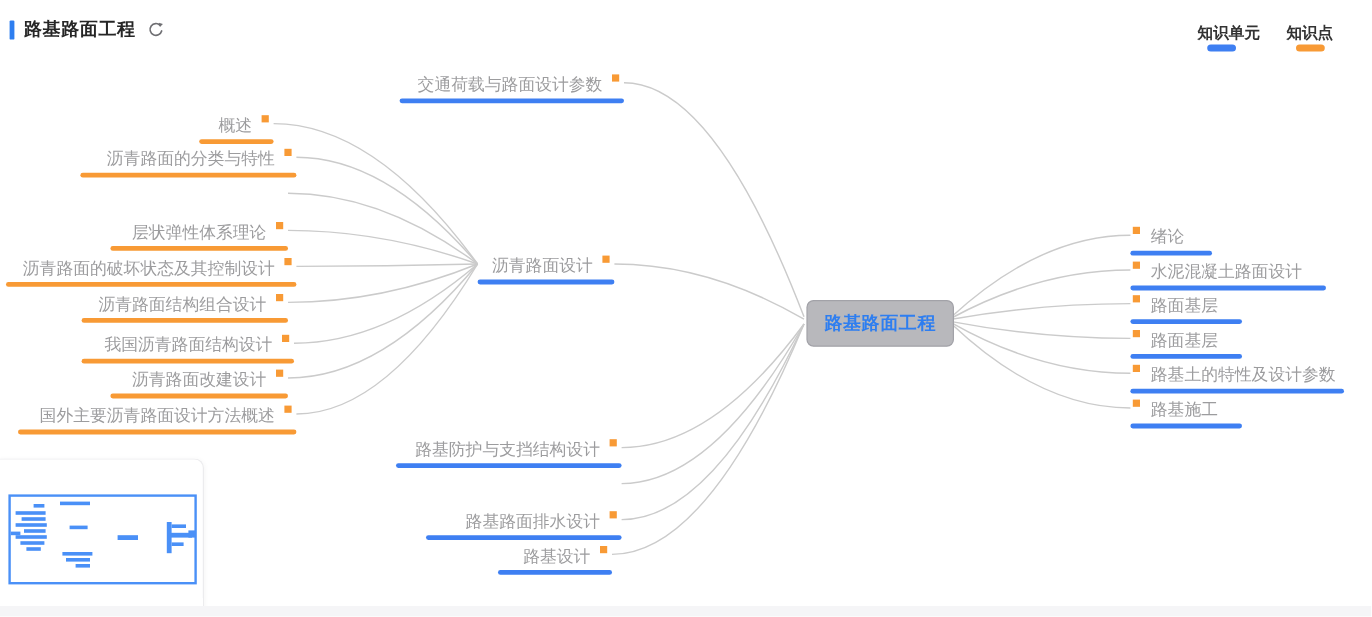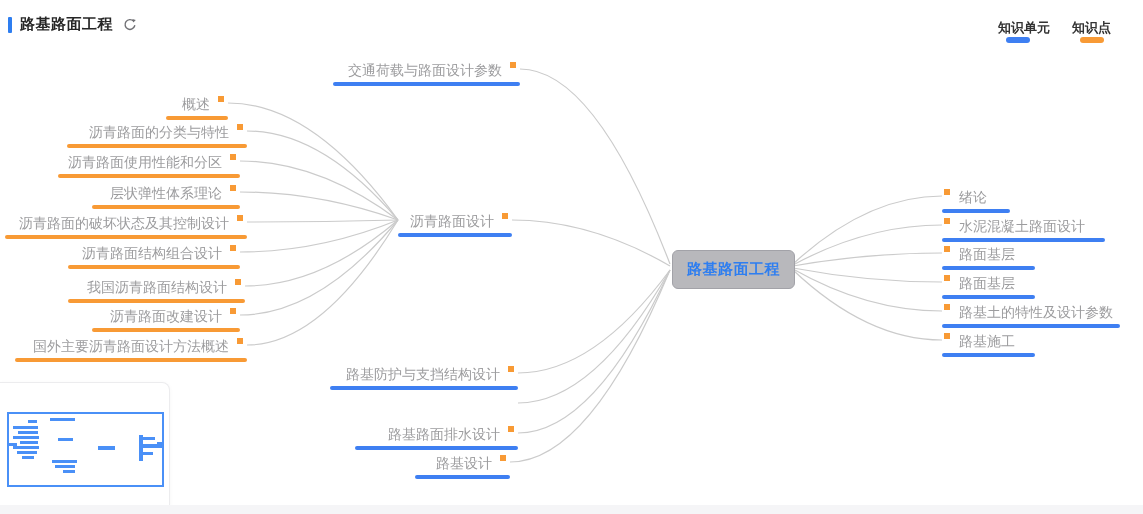--- a/index.html
+++ b/index.html
@@ -124,27 +124,20 @@
   <div class="mm-node al-r" style="left:166px;top:84px;width:62px">
     <div class="row">
         <span>概述</span>
         <span class="bullet"></span>
       </div>
     <div class="ul orange"></div>
   </div>
   <div class="mm-node al-r" style="left:67px;top:112px;width:180px">
     <div class="row">
         <span>沥青路面的分类与特性</span>
-        <span class="bullet"></span>
-      </div>
-    <div class="ul orange"></div>
-  </div>
-  <div class="mm-node al-r" style="left:58px;top:142px;width:182px">
-    <div class="row">
-        <span>沥青路面使用性能和分区</span>
         <span class="bullet"></span>
       </div>
     <div class="ul orange"></div>
   </div>
   <div class="mm-node al-r" style="left:92px;top:173px;width:148px">
     <div class="row">
         <span>层状弹性体系理论</span>
         <span class="bullet"></span>
       </div>
     <div class="ul orange"></div>

